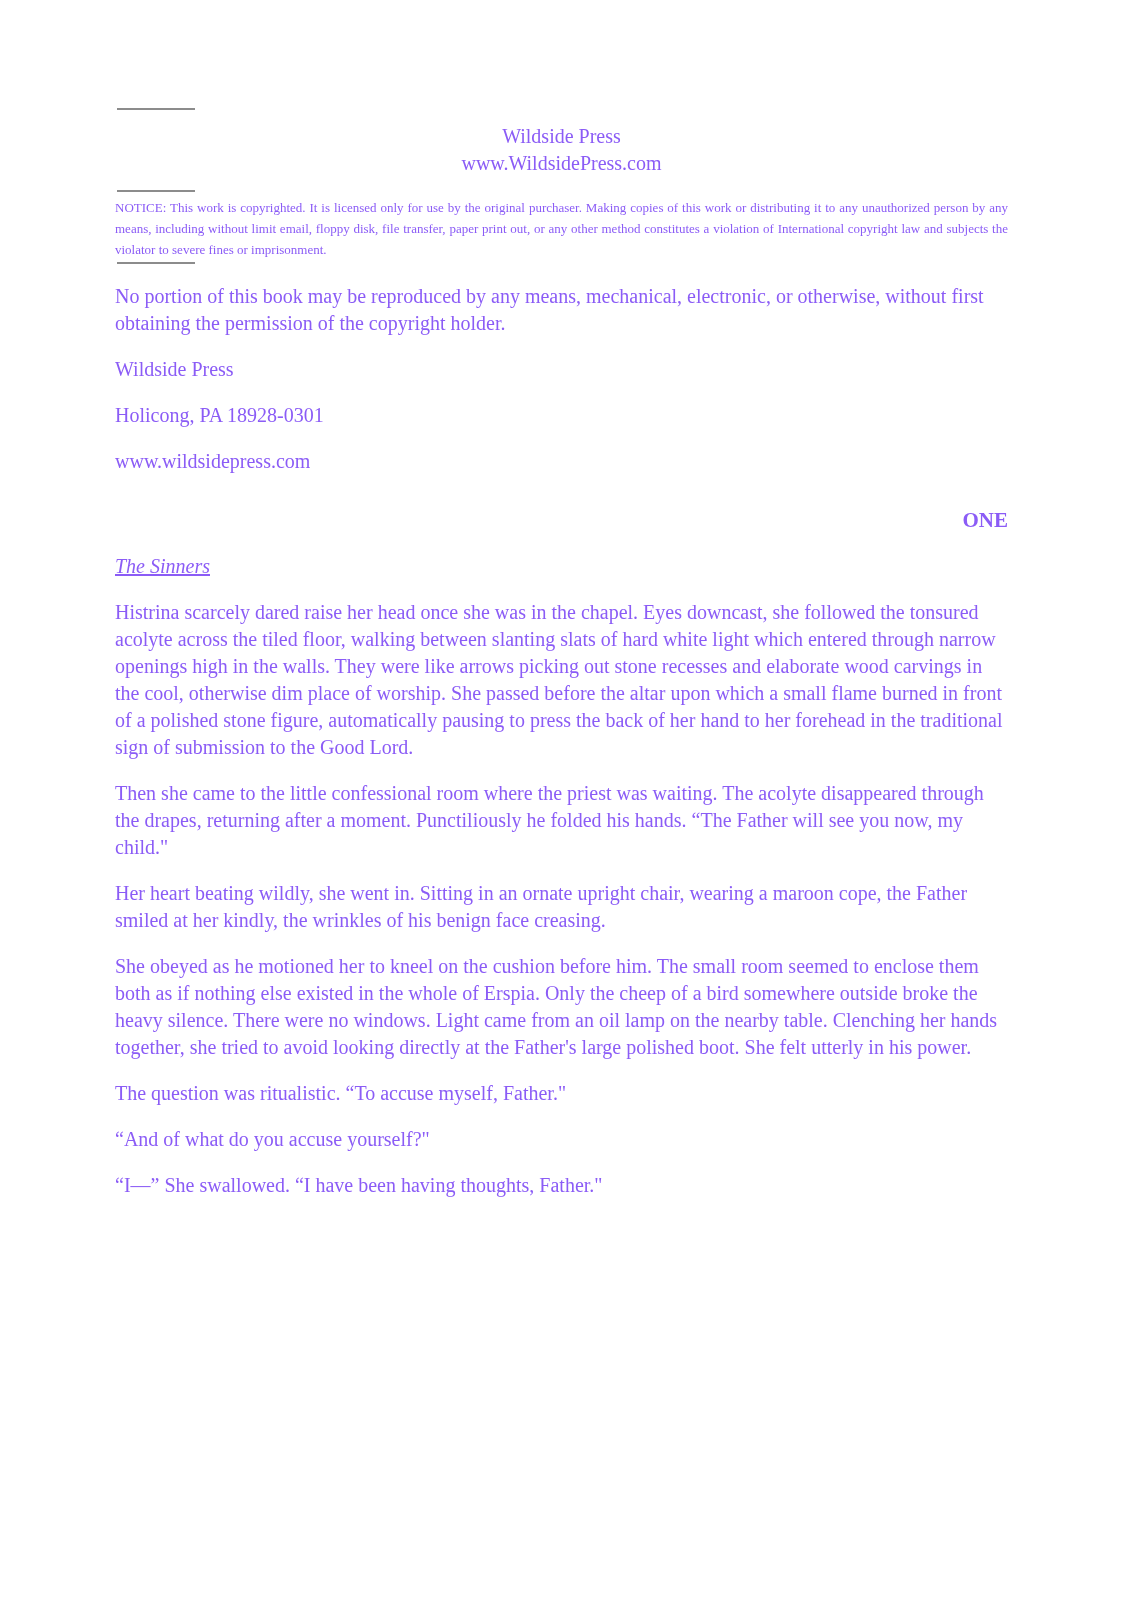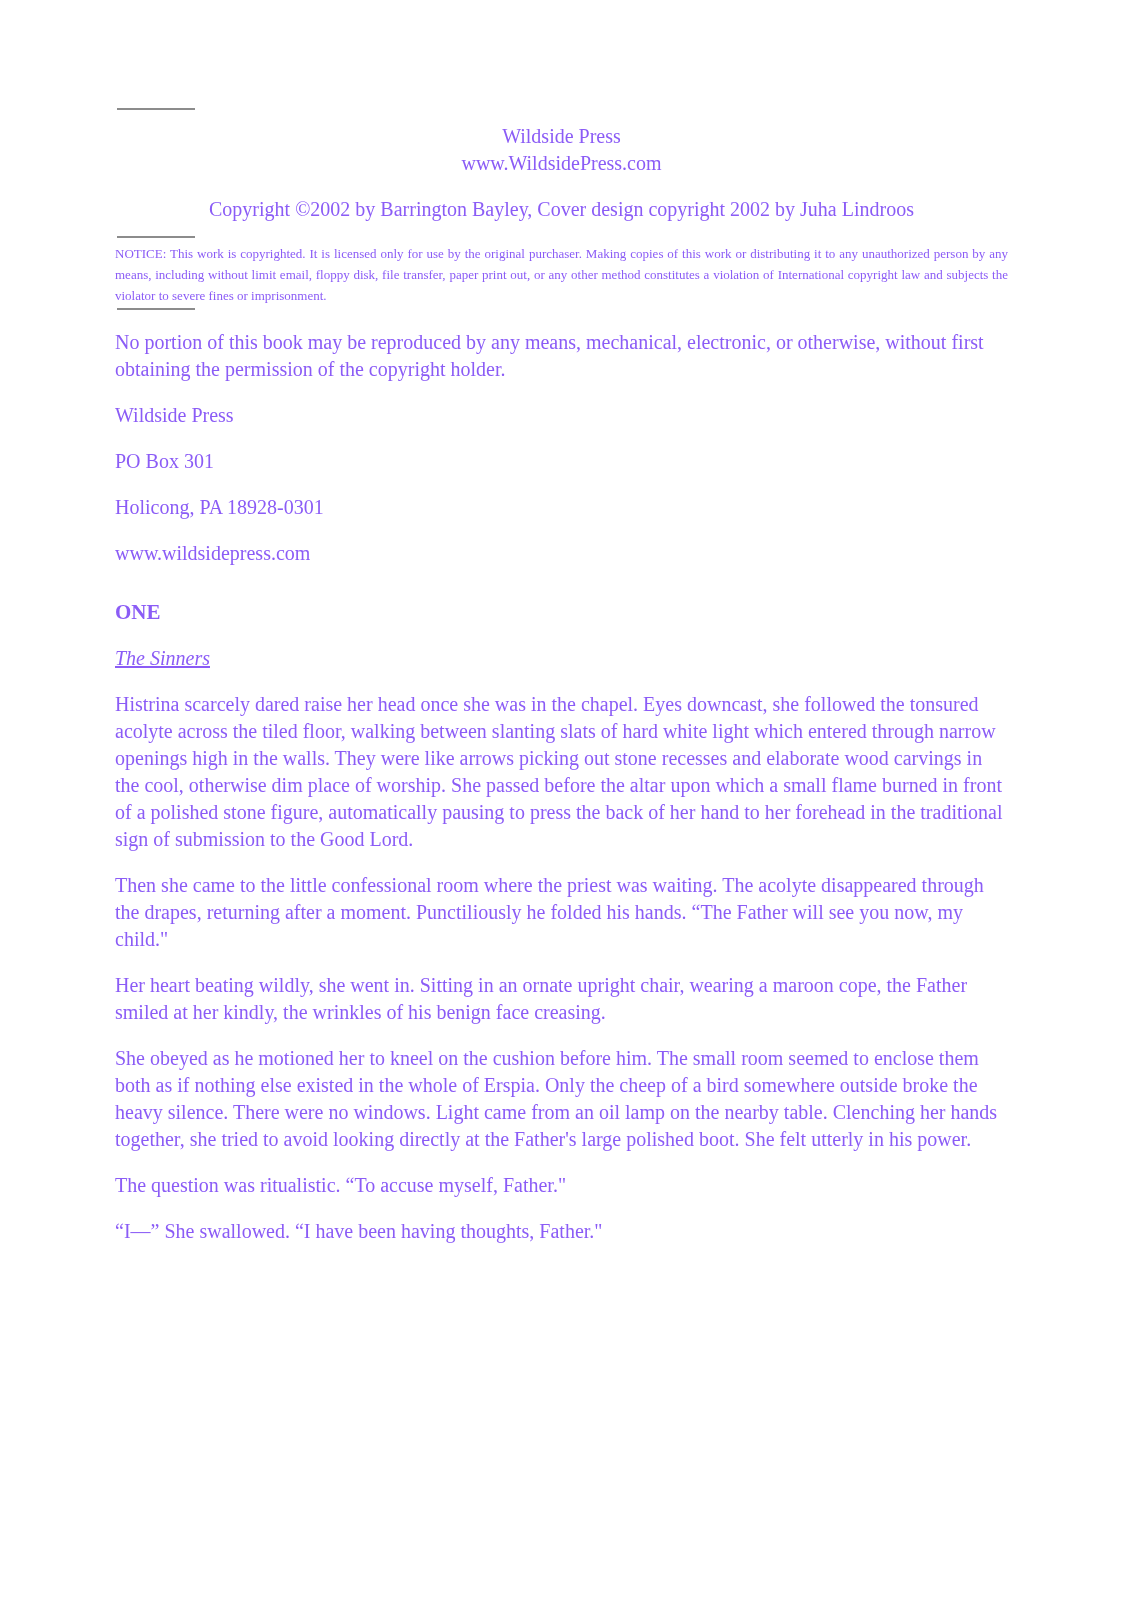--- a/index.html
+++ b/index.html
@@ -49,21 +49,21 @@
       font-size: 20px;
       line-height: 27px;
       text-align: left;
     }
     .para.first { margin-top: 19px; }
     .chapter-heading {
       margin: 32px 0 0 0;
       font-size: 21px;
       line-height: 27px;
       font-weight: bold;
-      text-align: left;
+      text-align: right;
     }
     .subheading {
       margin: 19px 0 0 0;
       font-size: 20px;
       line-height: 27px;
       font-style: italic;
       text-decoration: underline;
     }
     .italic { font-style: italic; }
   </style>
@@ -73,38 +73,37 @@
 <div class="page">
   <div class="content">
 
     <div class="divider"></div>
 
     <div class="header-block">
       <p class="hdr">Wildside Press</p>
       <p class="hdr">www.WildsidePress.com</p>
     </div>
 
-    <p class="hdr copyright-line">Copyright ©2002 by Barrington Bayley, Cover design copyright 2002 by Juha Lindroos</p>
 
     <div class="divider notice-top"></div>
 
     <p class="notice">NOTICE: This work is copyrighted. It is licensed only for use by the original purchaser. Making copies of this work or distributing it to any unauthorized person by any means, including without limit email, floppy disk, file transfer, paper print out, or any other method constitutes a violation of International copyright law and subjects the violator to severe fines or imprisonment.</p>
 
     <div class="divider notice-bottom"></div>
 
     <p class="para first">No portion of this book may be reproduced by any means, mechanical, electronic, or otherwise, without first obtaining the permission of the copyright holder.</p>
     <p class="para">Wildside Press</p>
-    <p class="para">PO Box 301</p>
     <p class="para">Holicong, PA 18928-0301</p>
     <p class="para">www.wildsidepress.com</p>
 
     <h1 class="chapter-heading">ONE</h1>
     <p class="subheading">The Sinners</p>
 
     <p class="para">Histrina scarcely dared raise her head once she was in the chapel. Eyes downcast, she followed the tonsured acolyte across the tiled floor, walking between slanting slats of hard white light which entered through narrow openings high in the walls. They were like arrows picking out stone recesses and elaborate wood carvings in the cool, otherwise dim place of worship. She passed before the altar upon which a small flame burned in front of a polished stone figure, automatically pausing to press the back of her hand to her forehead in the traditional sign of submission to the Good Lord.</p>
     <p class="para">Then she came to the little confessional room where the priest was waiting. The acolyte disappeared through the drapes, returning after a moment. Punctiliously he folded his hands. “The Father will see you now, my child."</p>
     <p class="para">Her heart beating wildly, she went in. Sitting in an ornate upright chair, wearing a maroon cope, the Father smiled at her kindly, the wrinkles of his benign face creasing.</p>
     <p class="para">She obeyed as he motioned her to kneel on the cushion before him. The small room seemed to enclose them both as if nothing else existed in the whole of Erspia. Only the cheep of a bird somewhere outside broke the heavy silence. There were no windows. Light came from an oil lamp on the nearby table. Clenching her hands together, she tried to avoid looking directly at the Father's large polished boot. She felt utterly in his power.</p>
     <p class="para">The question was ritualistic. “To accuse myself, Father."</p>
+    <p class="para">“And of what do you accuse yourself?"</p>
     <p class="para">“I—” She swallowed. “I have been having thoughts, Father."</p>
 
   </div>
 </div>
 
 </body></html>

